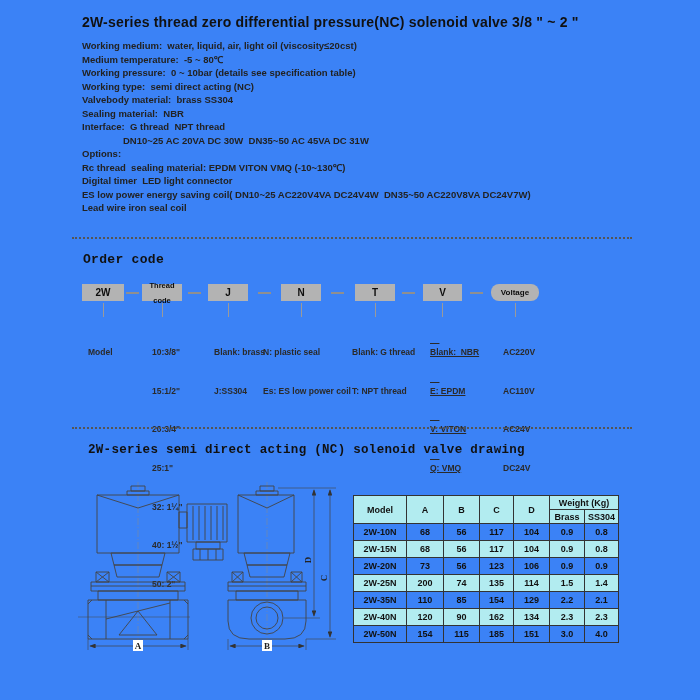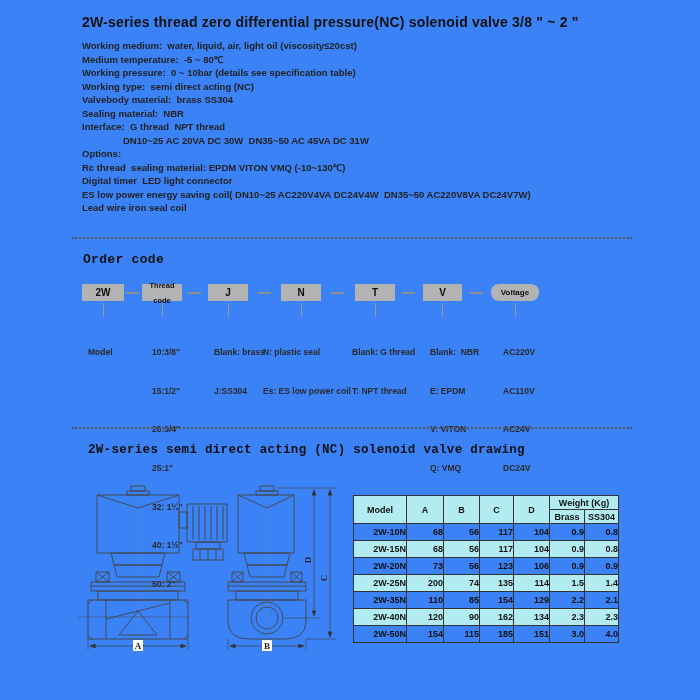--- a/index.html
+++ b/index.html
@@ -21,21 +21,21 @@
   .ocbox.med{font-size:8px;border-radius:8px;}
   .ocdash{position:absolute;top:292px;width:13px;height:0;border-top:2px solid #8f8f8f;}
   .ocvline{position:absolute;top:303px;width:1px;height:14px;background:#9a9a9a;}
   .occol{position:absolute;top:320px;font-size:8.5px;font-weight:bold;line-height:12.9px;
          color:#2a2a2a;white-space:pre;}
   .spec-table{position:absolute;left:353px;top:495px;border-collapse:collapse;
               font-size:9px;font-weight:bold;color:#111;}
   .spec-table td{border:1px solid #333;text-align:center;padding:0;}
   .spec-table tr.h1 td{height:13px;}
   .spec-table tr.h2 td{height:13px;}
-  .spec-table tr.d td{height:16px;text-align:right;}
+  .spec-table tr.d td{height:16px;}
   .spec-table td.cy{background:#b2ecf0;}
   .spec-table tr.cy td{background:#b2ecf0;}
   .drawing-svg{position:absolute;left:78px;top:482px;}
   .drawing-svg *{vector-effect:non-scaling-stroke;}
 </style>
 </head>
 <body>
 
 <div class="page">
 
@@ -101,21 +101,21 @@
     <div>J:SS304</div>
   </div>
   <div class="occol" style="left:352px;">
     <div>Blank: G thread</div>
     <div>T: NPT thread</div>
   </div>
   <div class="occol" style="left:263px;">
     <div>N: plastic seal</div>
     <div>Es: ES low power coil</div>
   </div>
-  <div class="occol" style="left:430px;">
+  <div class="occol" style="left:430px;text-decoration:underline;">
     <div>Blank:  NBR</div>
     <div>E: EPDM</div>
     <div>V: VITON</div>
     <div>Q: VMQ</div>
   </div>
   <div class="occol" style="left:503px;">
     <div>AC220V</div>
     <div>AC110V</div>
     <div>AC24V</div>
     <div>DC24V</div>

